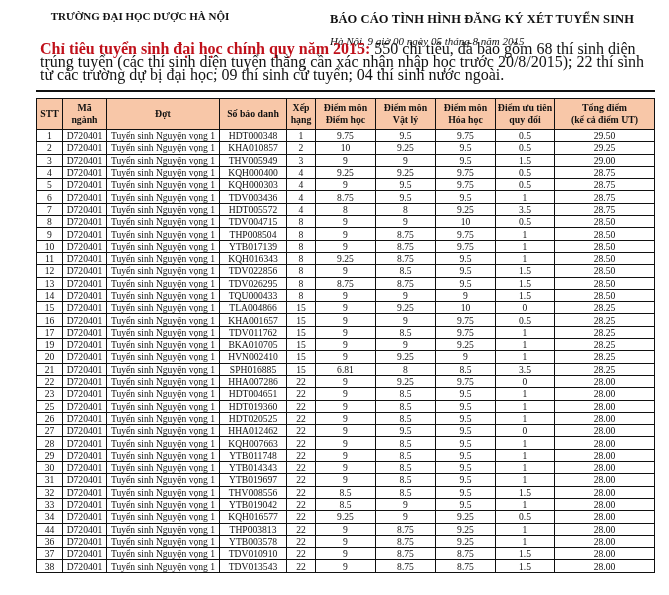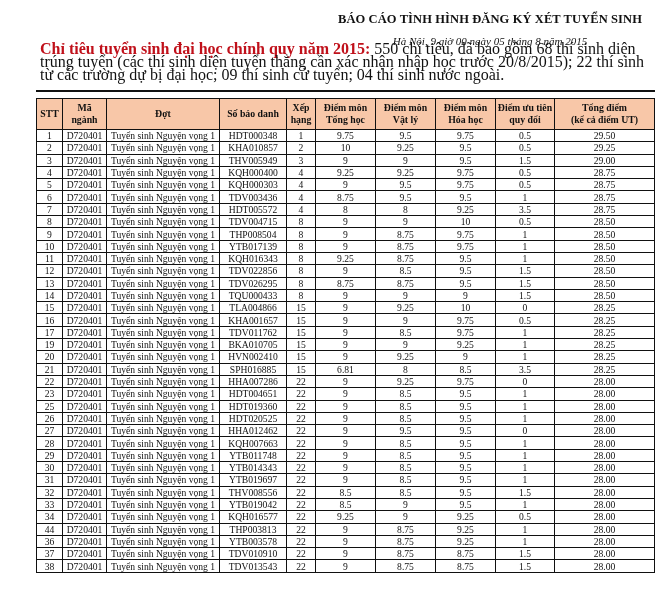--- a/index.html
+++ b/index.html
@@ -1,37 +1,38 @@
 <!DOCTYPE html>
 <html><head>
 <meta charset="utf-8">
 <style>
   html, body { margin:0; padding:0; background:#ffffff; }
   body { width:669px; height:595px; overflow:hidden; position:relative; font-family:"Liberation Serif", serif; color:#111; }
   .hdr-left { position:absolute; left:40px; top:10px; width:200px; text-align:center; font-size:11px; line-height:13px; }
   .hdr-left .l1 { font-size:10.5px; }
   .hdr-left .l2 { font-weight:bold; font-size:11px; }
-  .hdr-right { position:absolute; left:330px; top:12px; width:320px; text-align:center; }
+  .hdr-right { position:absolute; left:330px; top:12px; width:320px; }
   .hdr-right .title { font-weight:bold; font-size:12.5px; letter-spacing:0.1px; }
   .hdr-right .date { font-style:italic; font-size:11px; margin-top:8px; }
   .note { position:absolute; left:40px; top:42px; width:610px; font-size:16px; line-height:13px; }
   .note .red { color:#c0101a; font-weight:bold; }
   .rule { position:absolute; left:36px; top:90px; width:619px; height:1.5px; background:#111; }
   table { position:absolute; left:36px; top:98px; border-collapse:collapse; width:618px; table-layout:fixed; font-size:9.6px; }
   th, td { border:1px solid #111; text-align:center; padding:0; white-space:nowrap; overflow:hidden; }
   th { background:#f8c7a8; font-weight:bold; font-size:9.8px; line-height:12px; height:30px; }
   td { height:11.3px; line-height:11px; }
   col.c1 { width:26px; } col.c2 { width:44px; } col.c3 { width:113px; } col.c4 { width:67px; }
   col.c5 { width:29px; } col.c6 { width:60px; } col.c7 { width:60px; } col.c8 { width:60px; }
   col.c9 { width:59px; } col.c10 { width:100px; }
 </style>
 </head>
 <body>
 
 <div class="hdr-left">
+  <div class="l2">TRƯỜNG ĐẠI HỌC DƯỢC HÀ NỘI</div>
 </div>
 
 <div class="hdr-right">
   <div class="title">BÁO CÁO TÌNH HÌNH ĐĂNG KÝ XÉT TUYỂN SINH</div>
   <div class="date">Hà Nội, 9 giờ 00 ngày 05 tháng 8 năm 2015</div>
 </div>
 
 <div class="note">
   <span class="red">Chỉ tiêu tuyển sinh đại học chính quy năm 2015:</span><span> 550 chỉ tiêu, đã bao gồm 68 thí sinh diện trúng tuyển (các thí sinh diện tuyển thẳng cần xác nhận nhập học trước 20/8/2015); 22 thí sinh từ các trường dự bị đại học; 09 thí sinh cử tuyển; 04 thí sinh nước ngoài.</span>
 </div>
@@ -51,21 +52,21 @@
       <col class="c9">
       <col class="c10">
   </colgroup>
   <thead>
     <tr id="thead-row">
         <th><span>STT</span></th>
         <th><span>Mã</span><br><span>ngành</span></th>
         <th><span>Đợt</span></th>
         <th><span>Số báo danh</span></th>
         <th><span>Xếp</span><br><span>hạng</span></th>
-        <th><span>Điểm môn</span><br><span>Tổng học</span></th>
+        <th><span>Điểm môn</span><br><span>Điểm học</span></th>
         <th><span>Điểm môn</span><br><span>Vật lý</span></th>
         <th><span>Điểm môn</span><br><span>Hóa học</span></th>
         <th><span>Điểm ưu tiên</span><br><span>quy đổi</span></th>
         <th><span>Tổng điểm</span><br><span>(kể cả điểm UT)</span></th>
       </tr>
   </thead>
   <tbody id="tbody">
       <tr>
         <td>1</td>
         <td>D720401</td>

